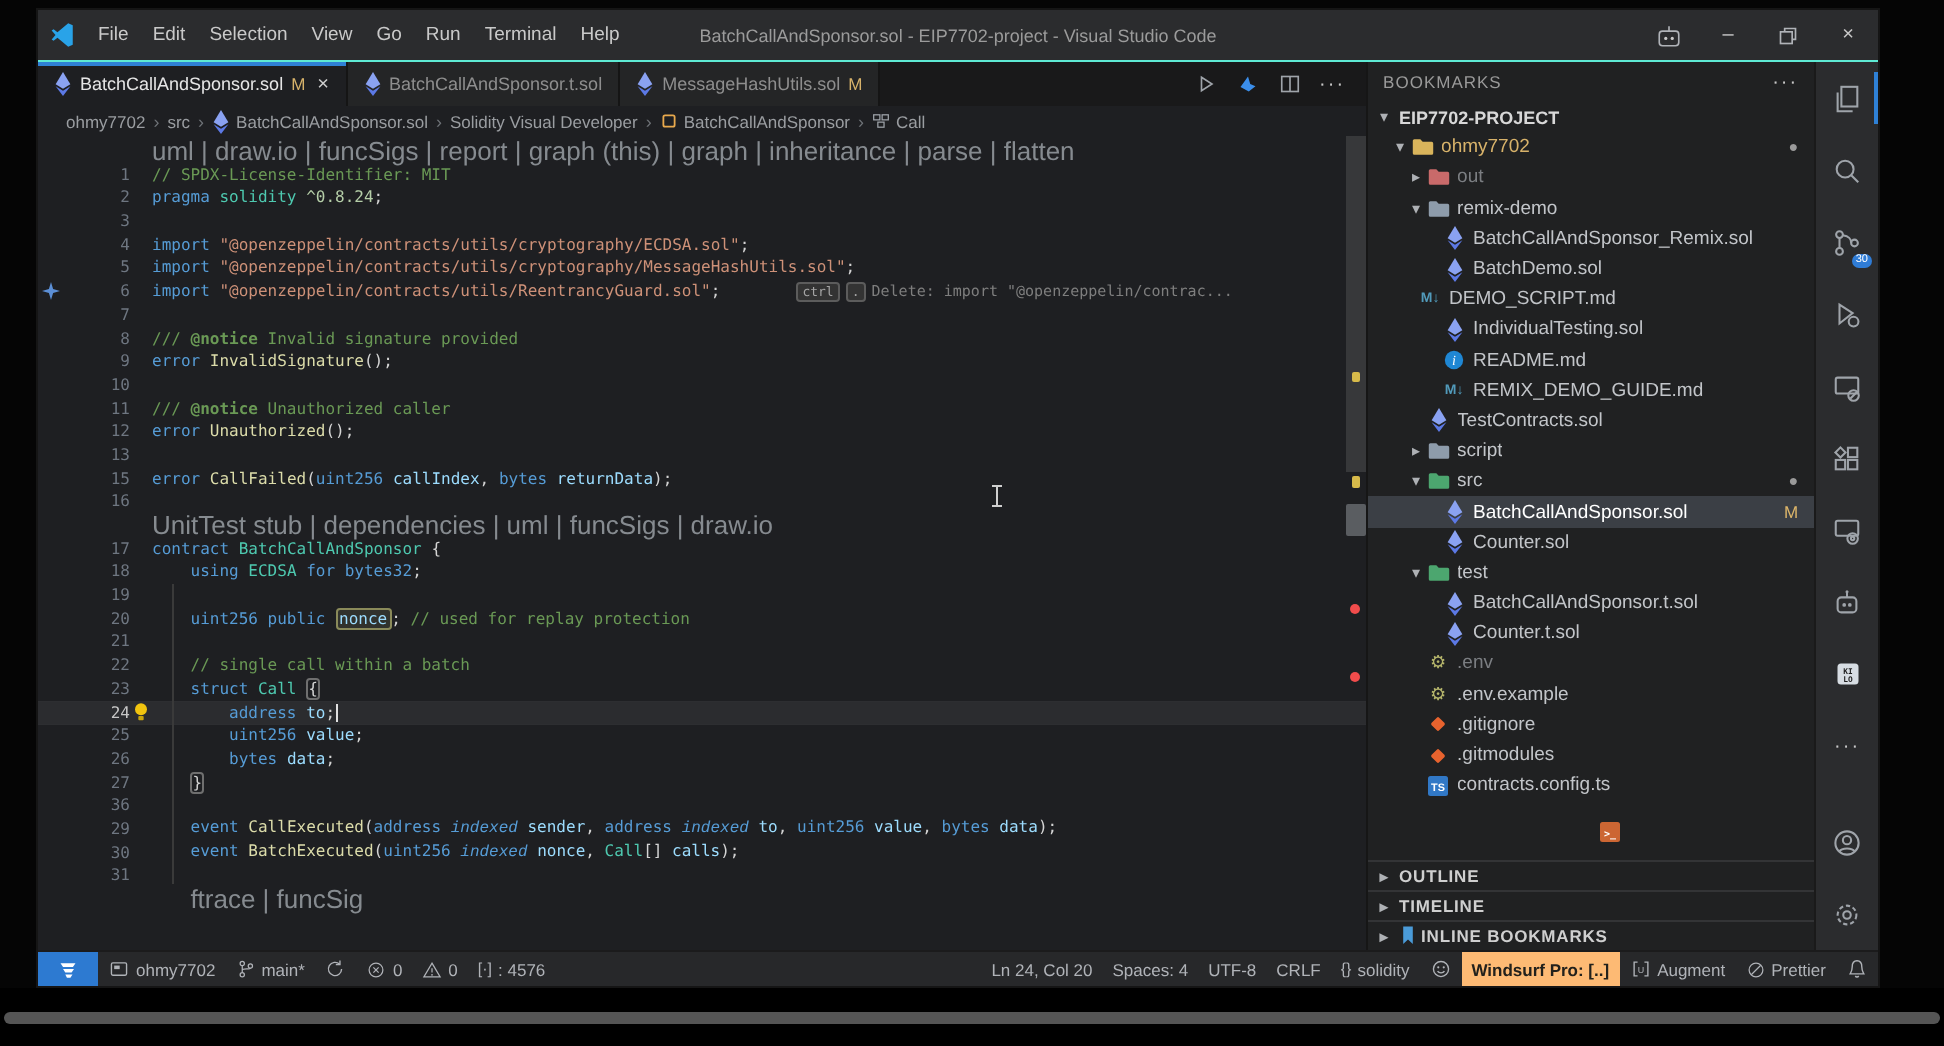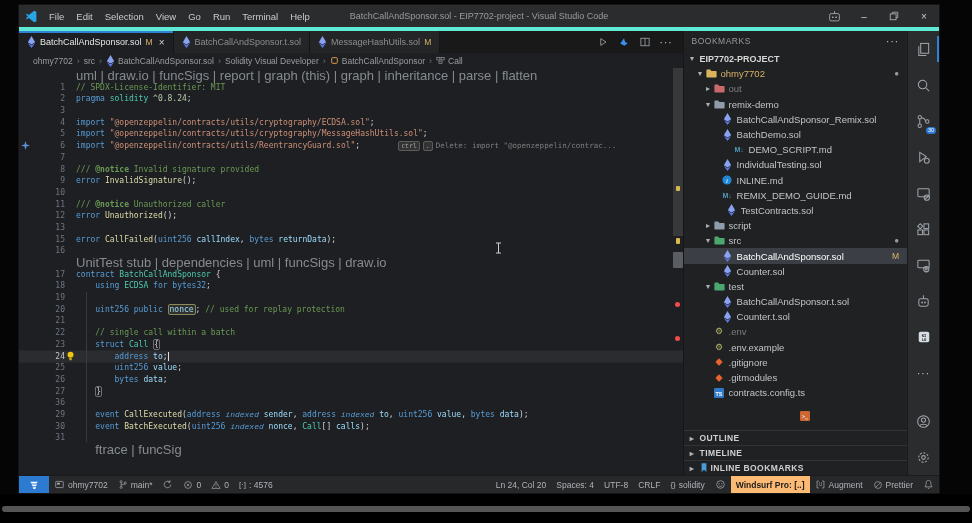--- a/index.html
+++ b/index.html
@@ -3,21 +3,21 @@
 <meta charset="utf-8">
 <style>
   html,body{margin:0;padding:0;background:#000;}
   *{box-sizing:border-box;}
   .stage{position:relative;width:972px;height:523px;background:#050505;overflow:hidden;
          font-family:"Liberation Sans",sans-serif;color:#cccccc;}
   .vscode{position:absolute;left:18px;top:4px;width:922px;height:490px;background:#1e1f22;
           display:flex;flex-direction:column;border:1px solid #151515;}
   
   .titlebar{height:26px;background:#2b2c2e;display:flex;align-items:center;flex:0 0 26px;
-            border-bottom:4px solid #5eead4;position:relative;}
+            border-bottom:1px solid #5eead4;position:relative;}
   .logo{width:24px;display:flex;justify-content:center;align-items:center;}
   .menubar{display:flex;align-items:center;}
   .menu-item{font-size:9.5px;color:#c9c9c9;padding:0 6px;cursor:default;}
   .win-title{position:absolute;left:0;right:0;text-align:center;font-size:9px;color:#9b9b9b;pointer-events:none;}
   .win-controls{margin-left:auto;display:flex;align-items:center;height:100%;z-index:2;}
   .win-btn{width:30px;height:100%;display:flex;align-items:center;justify-content:center;color:#c9c9c9;font-size:10px;}
   
   .main{flex:1;display:flex;min-height:0;}
   .editor-col{width:665px;display:flex;flex-direction:column;background:#1e1f22;min-width:0;}
   .tabbar{height:22px;background:#19191a;display:flex;align-items:stretch;flex:0 0 22px;}
@@ -349,21 +349,21 @@
             <div class="tree-row" style="padding-left: 28px;">
               <span class="arrow"></span>
               <span class="ficon">
                 <svg width="9" height="12" viewBox="0 0 10 14">
                   <path d="M5 0L9.3 7.2 5 9.8 0.7 7.2Z" fill="#8aa2f2"></path>
                   <path d="M5 10.9L9.3 8.3 5 14 0.7 8.3Z" fill="#5c79e6"></path>
                 </svg>
               </span>
               <span class="tlabel">BatchDemo.sol</span>
             </div>
-            <div class="tree-row" style="padding-left: 40px;">
+            <div class="tree-row" style="padding-left: 16px;">
               <span class="arrow"></span>
               <span class="ficon">
                 <span style="color:#519aba;font-size:7px;font-weight:bold">M↓</span>
               </span>
               <span class="tlabel">DEMO_SCRIPT.md</span>
             </div>
             <div class="tree-row" style="padding-left: 28px;">
               <span class="arrow"></span>
               <span class="ficon">
                 <svg width="9" height="12" viewBox="0 0 10 14">
@@ -374,30 +374,30 @@
               <span class="tlabel">IndividualTesting.sol</span>
             </div>
             <div class="tree-row" style="padding-left: 28px;">
               <span class="arrow"></span>
               <span class="ficon">
                 <svg width="10" height="10" viewBox="0 0 10 10">
                   <circle cx="5" cy="5" r="4.6" fill="#1f87d4"></circle>
                   <text x="5" y="7.6" text-anchor="middle" font-size="7" fill="#fff" font-family="serif" font-style="italic">i</text>
                 </svg>
               </span>
-              <span class="tlabel">INLINE.md</span>
+              <span class="tlabel">README.md</span>
             </div>
             <div class="tree-row" style="padding-left: 28px;">
               <span class="arrow"></span>
               <span class="ficon">
                 <span style="color:#519aba;font-size:7px;font-weight:bold">M↓</span>
               </span>
               <span class="tlabel">REMIX_DEMO_GUIDE.md</span>
             </div>
-            <div class="tree-row" style="padding-left: 32px;">
+            <div class="tree-row" style="padding-left: 20px;">
               <span class="arrow"></span>
               <span class="ficon">
                 <svg width="9" height="12" viewBox="0 0 10 14">
                   <path d="M5 0L9.3 7.2 5 9.8 0.7 7.2Z" fill="#8aa2f2"></path>
                   <path d="M5 10.9L9.3 8.3 5 14 0.7 8.3Z" fill="#5c79e6"></path>
                 </svg>
               </span>
               <span class="tlabel">TestContracts.sol</span>
             </div>
             <div class="tree-row" style="padding-left: 20px;">

